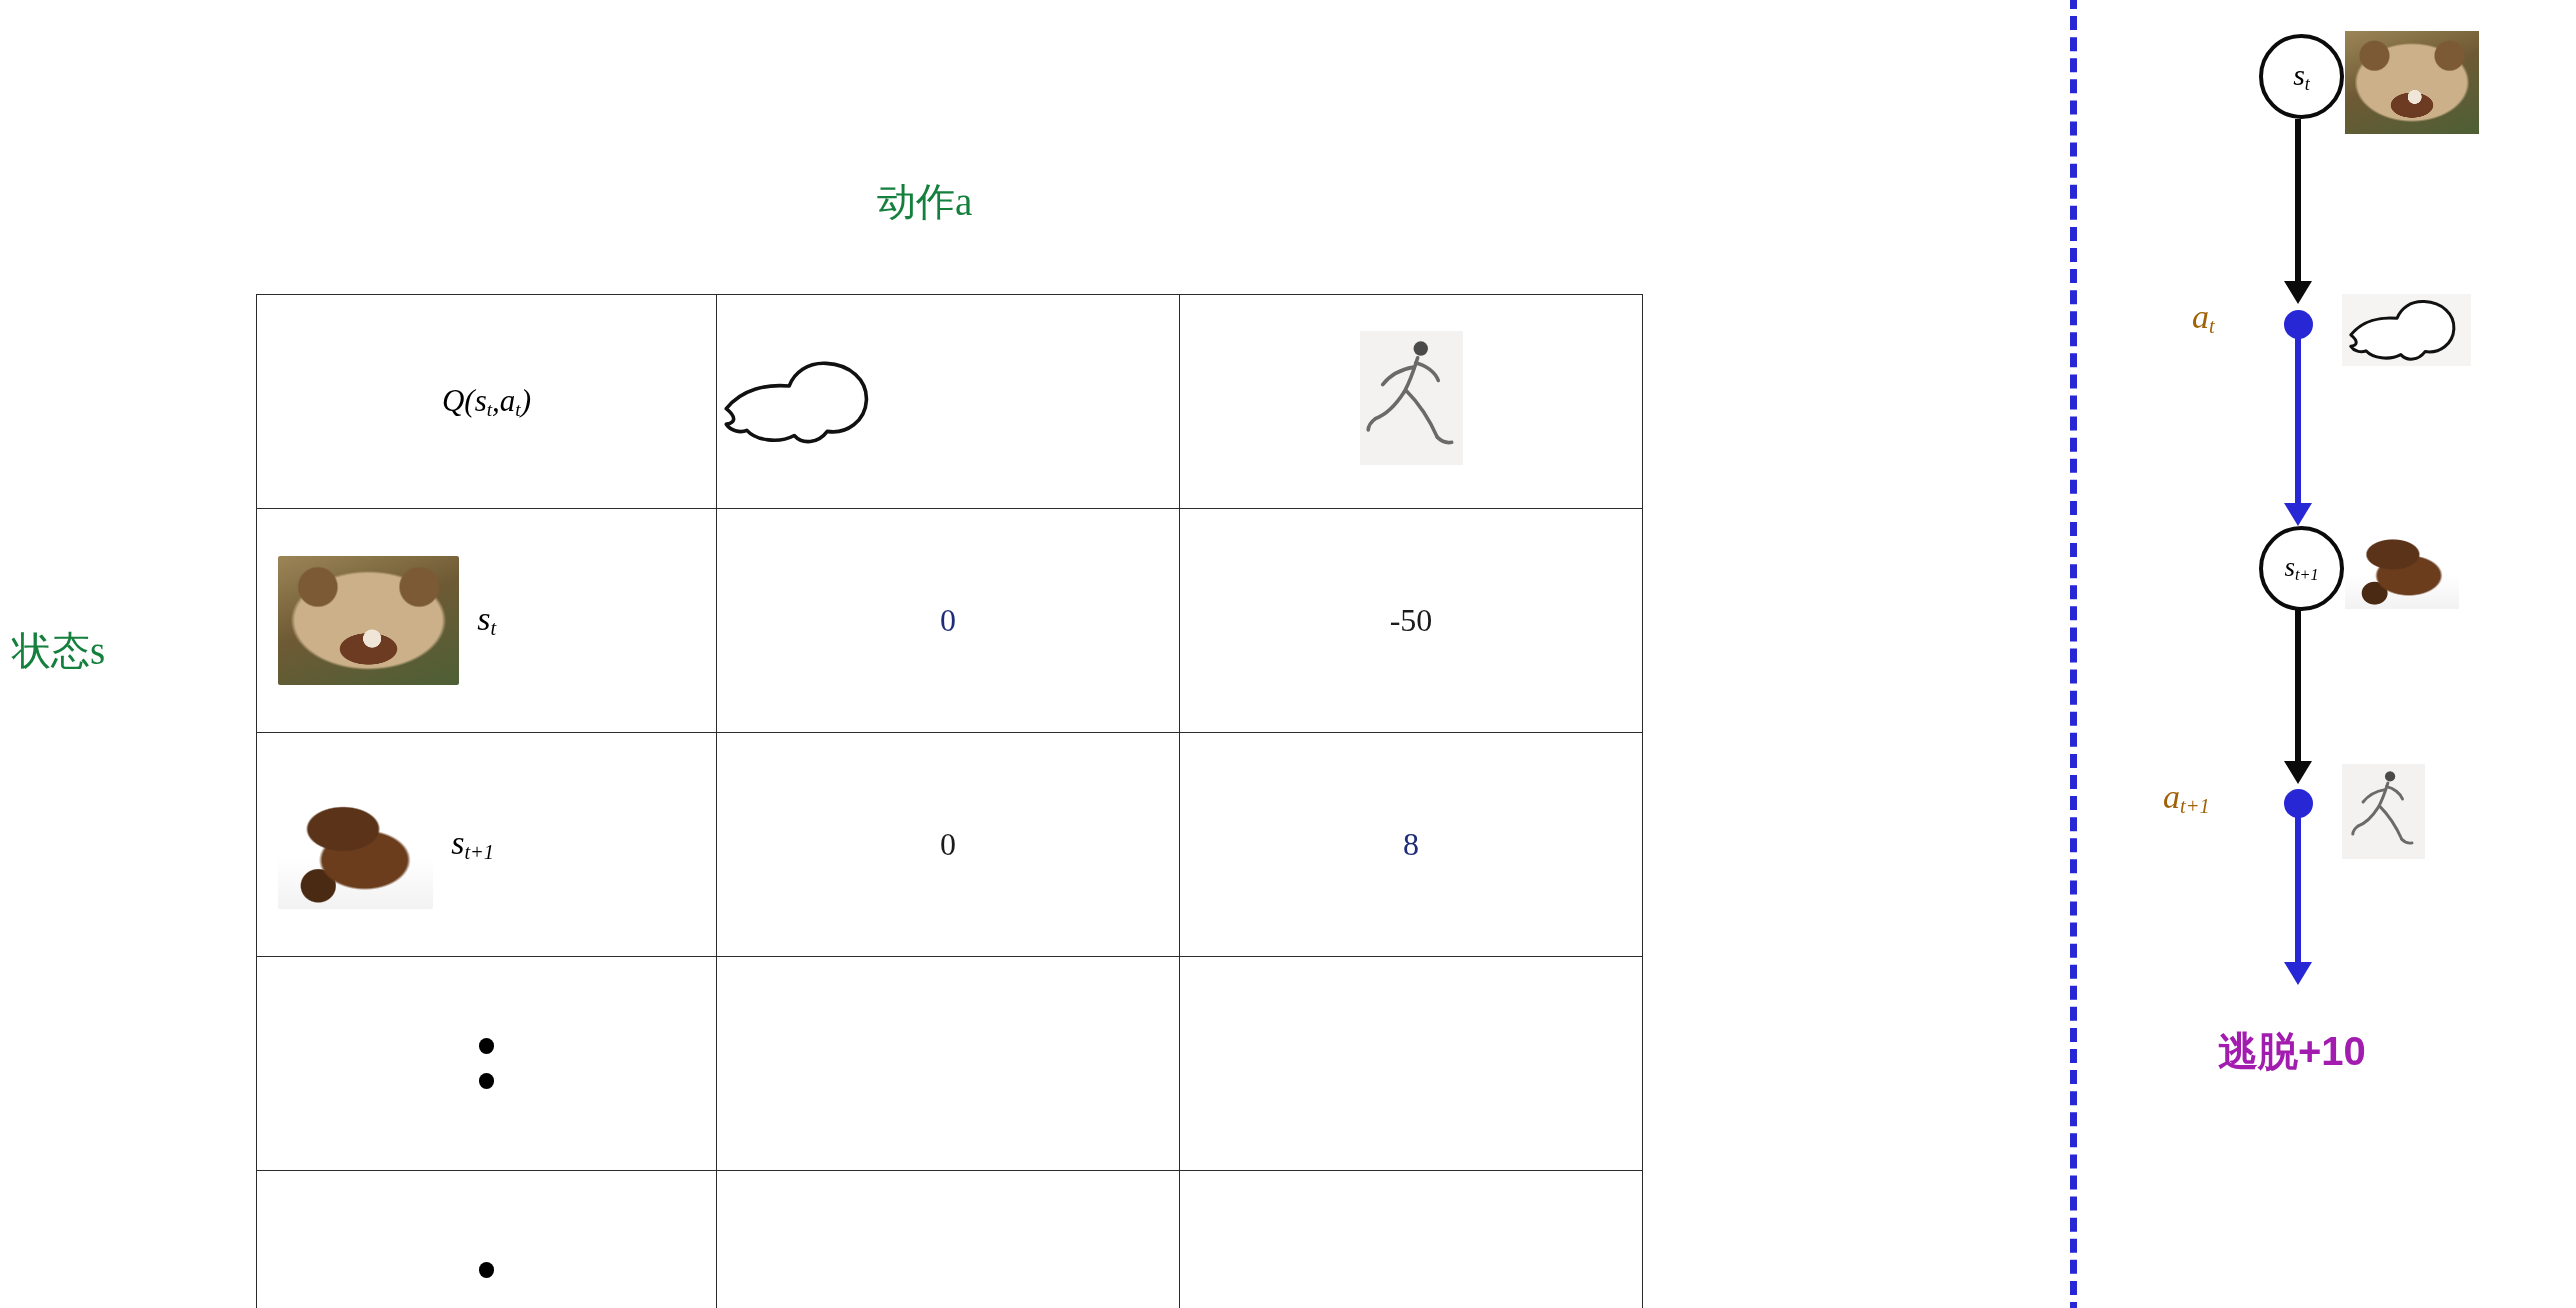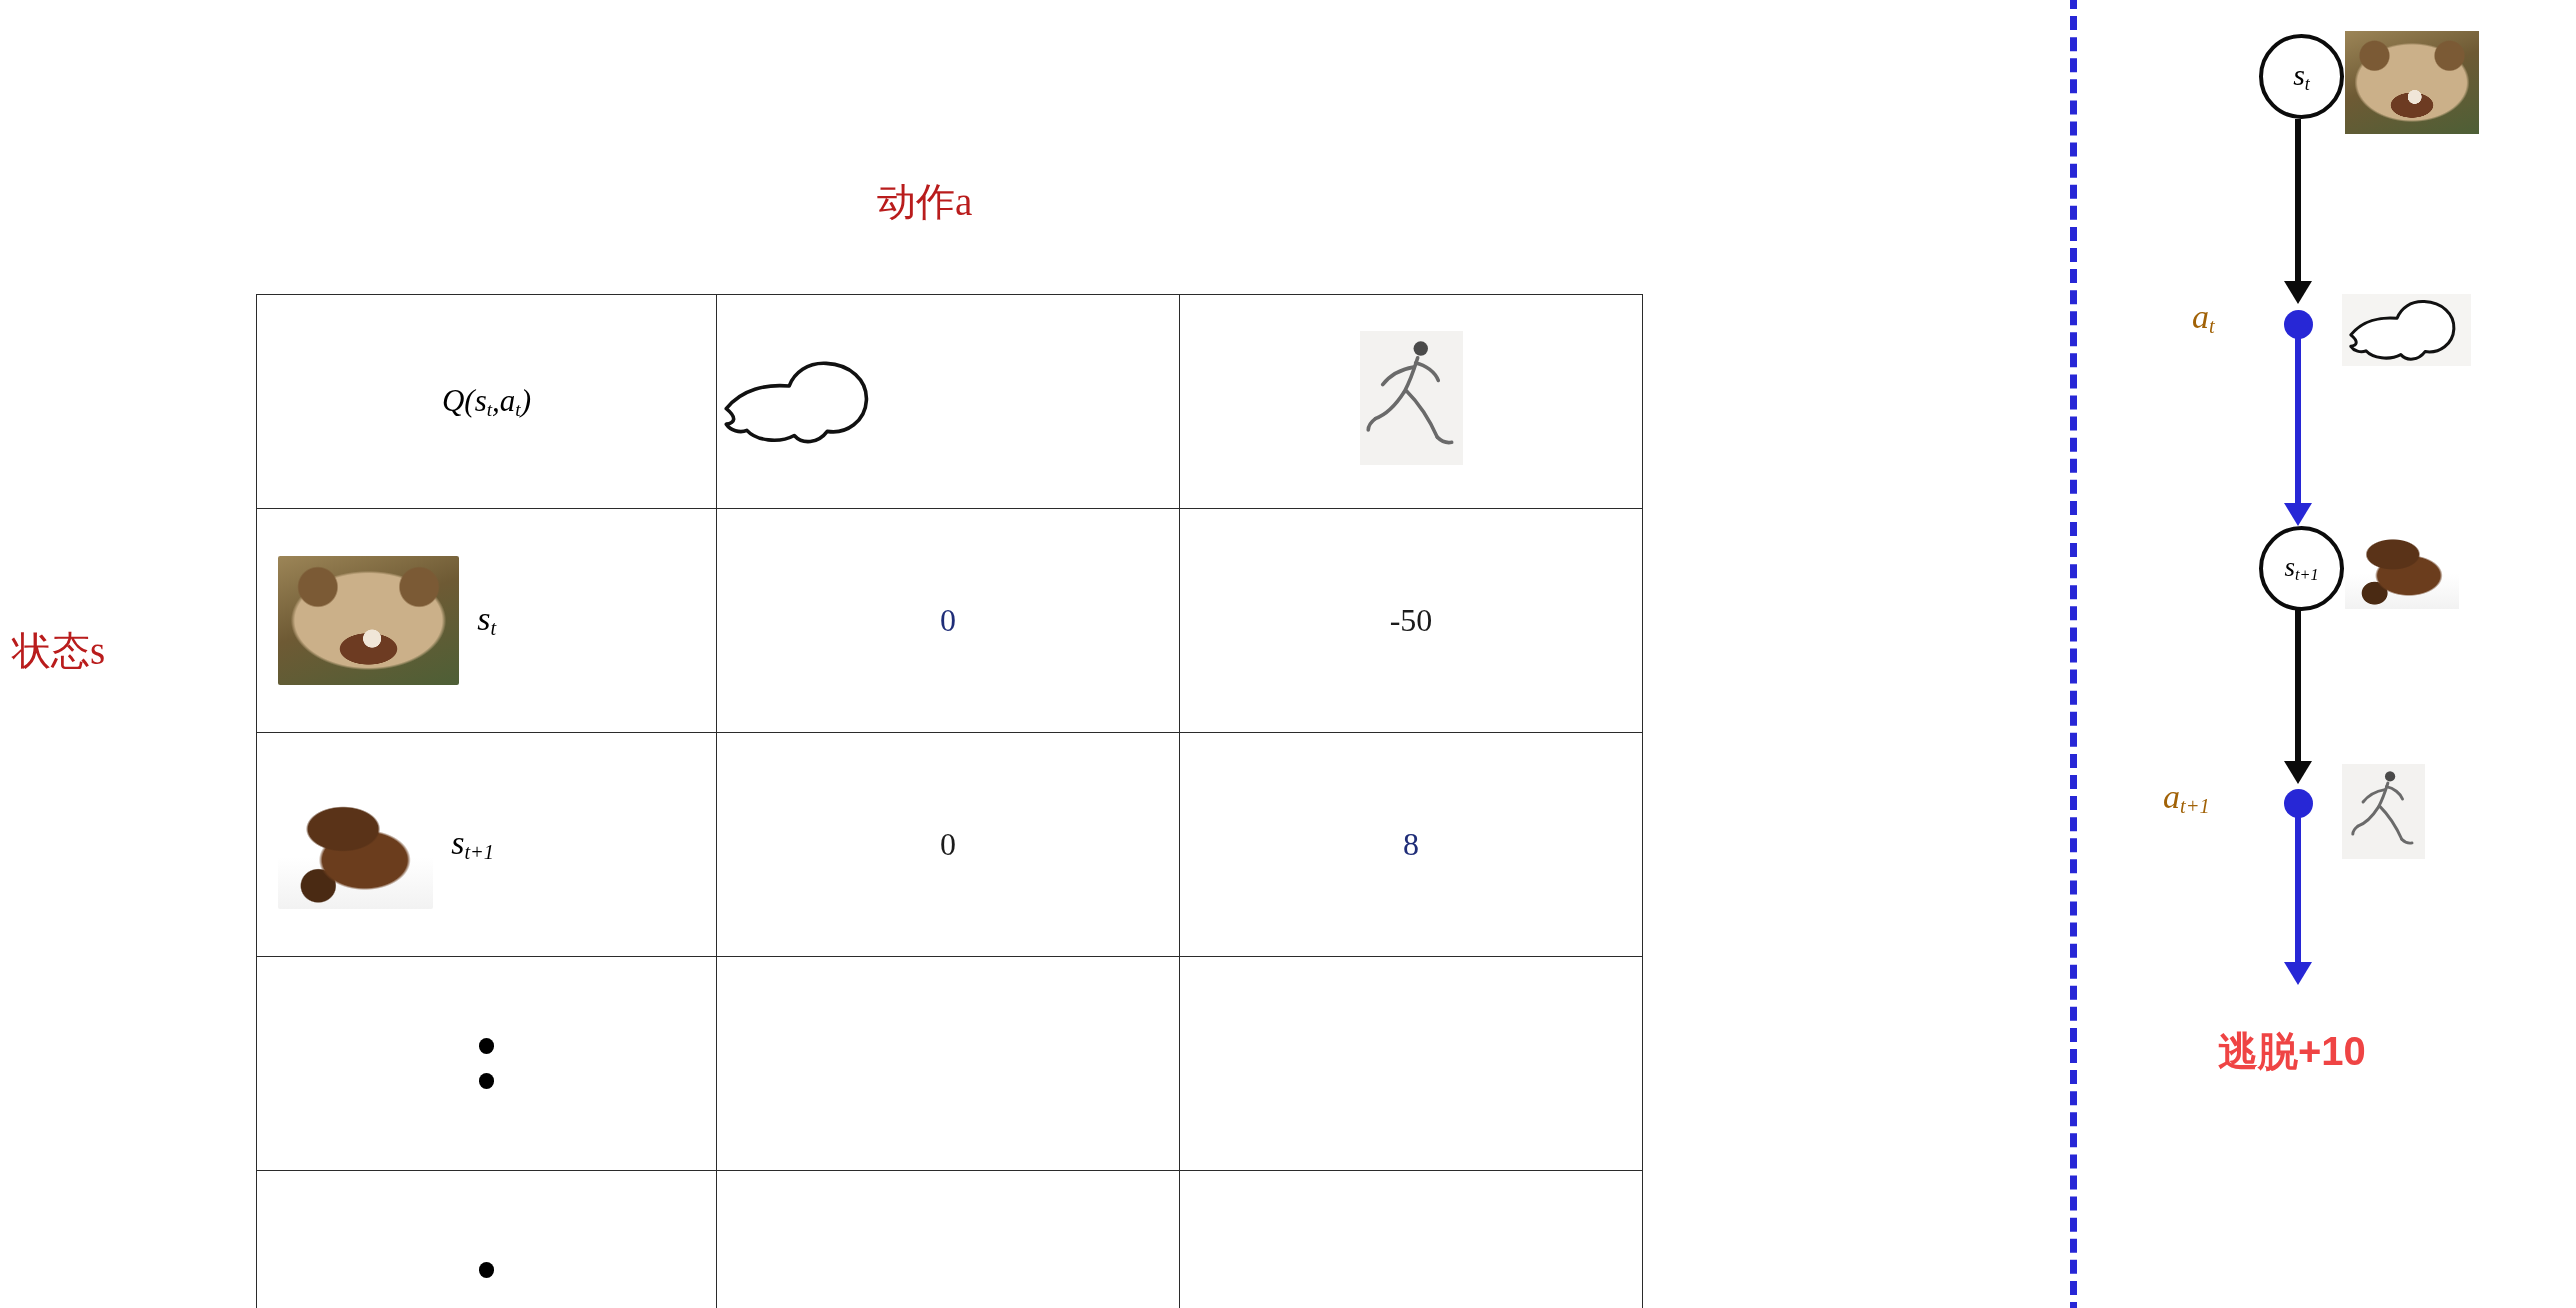--- a/index.html
+++ b/index.html
@@ -17,21 +17,21 @@
     height: 1309px;
     background: #ffffff;
     overflow: hidden;
   }
 
   
   .axis-label {
     position: absolute;
     font-family: "Liberation Serif", serif;
     font-size: 39px;
-    color: #b91c1c;
+    color: #15803d;
     white-space: nowrap;
   }
 
   #action-label {
     left: 877px;
     top: 175px;
   }
   #state-label {
     left: 12px;
     top: 624px;
@@ -222,21 +222,21 @@
     font-style: italic;
   }
 
   #escape-text {
     position: absolute;
     left: 2218px;
     top: 1024px;
     font-family: "Liberation Sans", sans-serif;
     font-weight: bold;
     font-size: 40px;
-    color: #ef4444;
+    color: #a21caf;
     white-space: nowrap;
   }
 </style>
 </head>
 <body>
 
 <div id="canvas">
 
   <div class="axis-label" id="action-label">动作a</div>
   <div class="axis-label" id="state-label">状态s</div>

